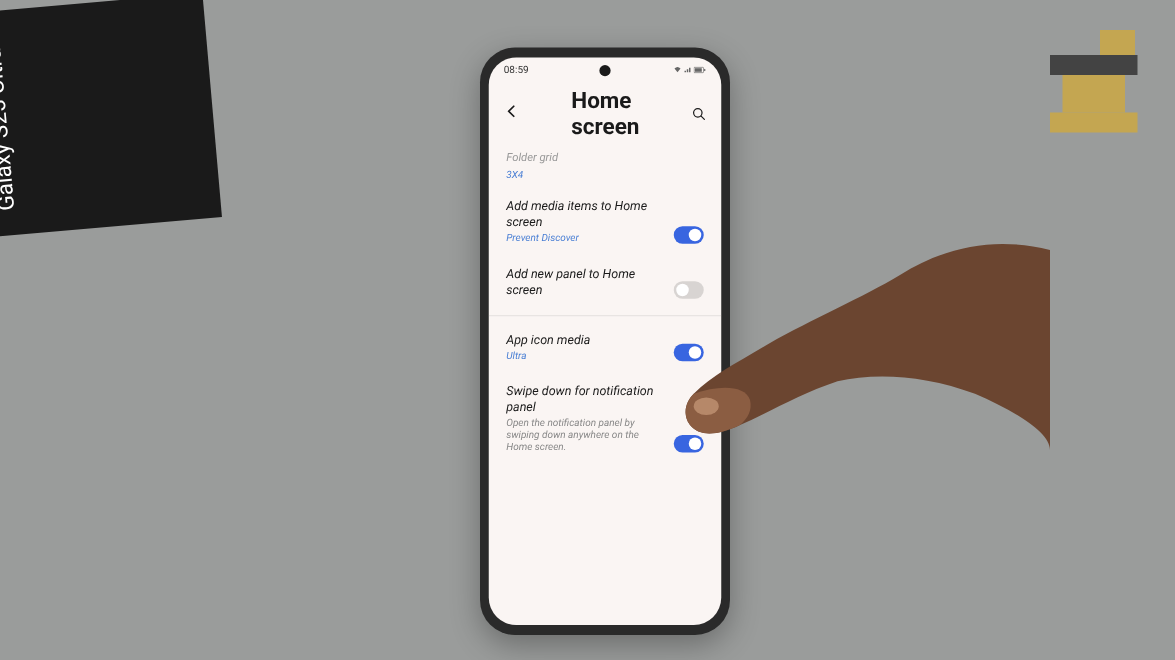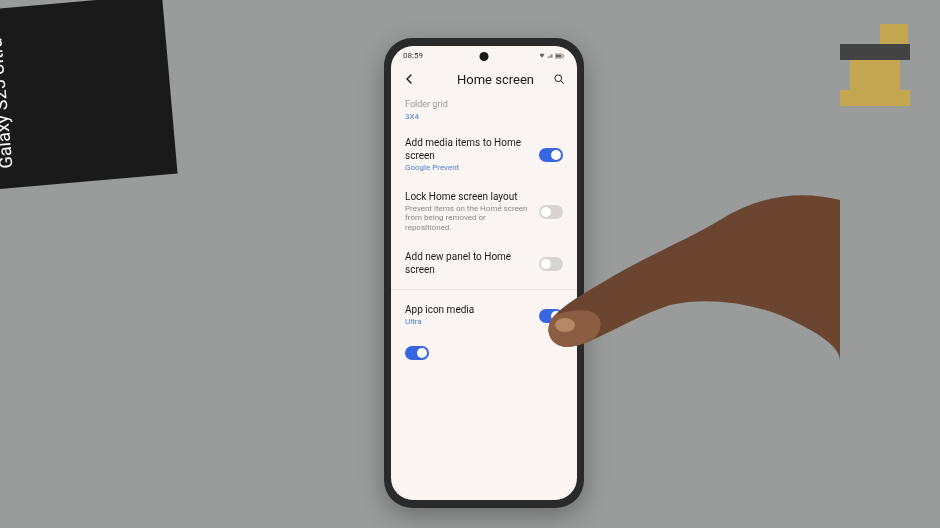--- a/index.html
+++ b/index.html
@@ -81,40 +81,41 @@
     .header {
       display: flex;
       align-items: center;
       padding: 8px 12px 10px;
       gap: 10px;
     }
     .back-icon {
       font-size: 14px;
     }
     .header-title {
-      font-size: 13px;
-      font-weight: 400;
+      font-size: 18px;
+      font-weight: 700;
       flex: 1;
       color: #1a1a1a;
       padding-left: 32px;
     }
     .search-icon svg {
       width: 12px;
       height: 12px;
     }
     .content {
       flex: 1;
       overflow-y: hidden;
       padding: 0 14px;
     }
     .setting {
       display: flex;
-      align-items: center;
+      align-items: flex-end;
       padding: 9px 0;
       gap: 8px;
+      font-style: italic;
     }
     .setting-body {
       flex: 1;
       min-width: 0;
     }
     .setting-title {
       font-size: 10px;
       color: #1a1a1a;
       line-height: 1.3;
     }
@@ -247,53 +248,50 @@
       <div class="setting cutoff-top">
         <div class="setting-body">
           <div class="setting-title">Folder grid</div>
           <div class="setting-sub">3X4</div>
         </div>
       </div>
 
       <div class="setting">
         <div class="setting-body">
           <div class="setting-title">Add media items to Home screen</div>
-          <div class="setting-sub">Google Prevent</div>
+          <div class="setting-sub">Prevent Discover</div>
         </div>
         <div class="toggle on"></div>
       </div>
 
 
-      <div class="setting">
-        <div class="setting-body">
-          <div class="setting-title">Lock Home screen layout</div>
-          <div class="setting-desc">Prevent items on the Home screen from being removed or repositioned.</div>
-        </div>
-        <div class="toggle off"></div>
-      </div>
 
       <div class="setting">
         <div class="setting-body">
           <div class="setting-title">Add new panel to Home screen</div>
         </div>
         <div class="toggle off"></div>
       </div>
 
 
       <div class="divider"></div>
 
       <div class="setting">
         <div class="setting-body">
           <div class="setting-title">App icon media</div>
           <div class="setting-sub">Ultra</div>
         </div>
         <div class="toggle on"></div>
       </div>
 
       <div class="setting">
+        <div class="setting-body">
+          <div class="setting-title">Swipe down for notification panel</div>
+          <div class="setting-desc">Open the notification panel by swiping down anywhere on the Home screen.</div>
+        </div>
         <div class="toggle on"></div>
       </div>
 
       <div class="setting">
         
         
       </div>
 
     </div>
   </div>

